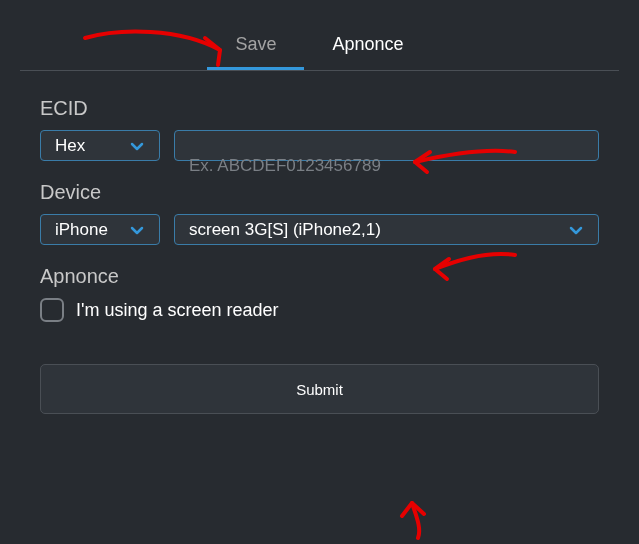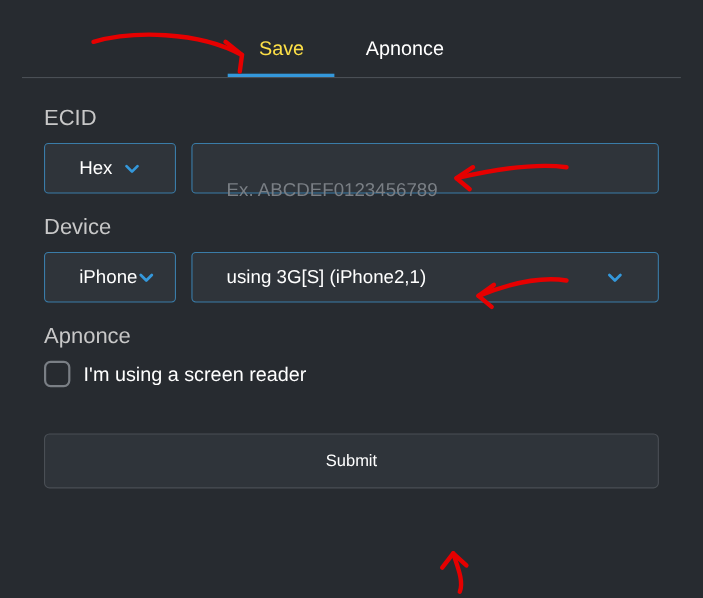--- a/index.html
+++ b/index.html
@@ -19,45 +19,45 @@
     margin: 20px 20px 0 20px;
   }
   .tab {
     padding: 14px 28px 12px 28px;
     font-size: 18px;
     cursor: pointer;
     border-bottom: 3px solid transparent;
     color: #fff;
   }
   .tab.active {
-    color: #fde047;
+    color: #a3a3a3;
     border-bottom-color: #3498db;
   }
   .form {
     padding: 20px 40px;
   }
   .label {
     color: #c8c8c8;
     font-size: 20px;
     margin-bottom: 10px;
     margin-top: 6px;
   }
   .row {
     display: flex;
     gap: 14px;
     margin-bottom: 20px;
   }
   .select, .select-wide, .input {
     background: #2f343a;
     border: 1px solid #3a7ca8;
     border-radius: 4px;
-    height: 46px;
+    height: 31px;
     display: flex;
     align-items: center;
-    padding: 0 31px;
+    padding: 0 14px;
     font-size: 17px;
     color: #fff;
     position: relative;
   }
   .select { width: 120px; justify-content: space-between; }
   .select-wide { flex: 1; justify-content: space-between; }
   .input { flex: 1; border-color: #3a7ca8; }
   .input .placeholder { color: #7a7f85; margin-top: 40px; }
   .chev {
     width: 16px; height: 16px; display: inline-block;
@@ -124,21 +124,21 @@
   <div class="row">
     <div class="select">
       <span>iPhone</span>
       <span class="chev">
         <svg viewBox="0 0 16 16">
             <path d="M3 6 L8 11 L13 6"></path>
           </svg>
       </span>
     </div>
     <div class="select-wide">
-      <span>using 3G[S] (iPhone2,1)</span>
+      <span>screen 3G[S] (iPhone2,1)</span>
       <span class="chev">
         <svg viewBox="0 0 16 16">
             <path d="M3 6 L8 11 L13 6"></path>
           </svg>
       </span>
     </div>
   </div>
 
   <div class="label">Apnonce</div>
   <div class="checkbox-row">

